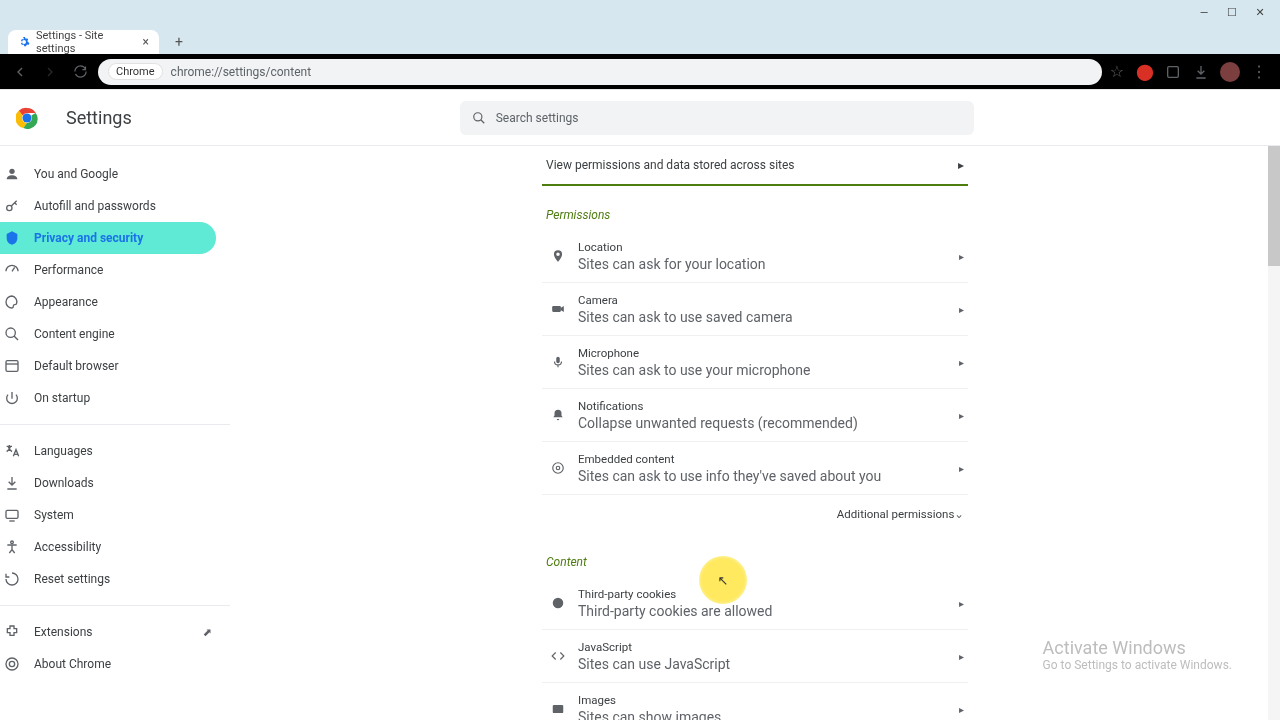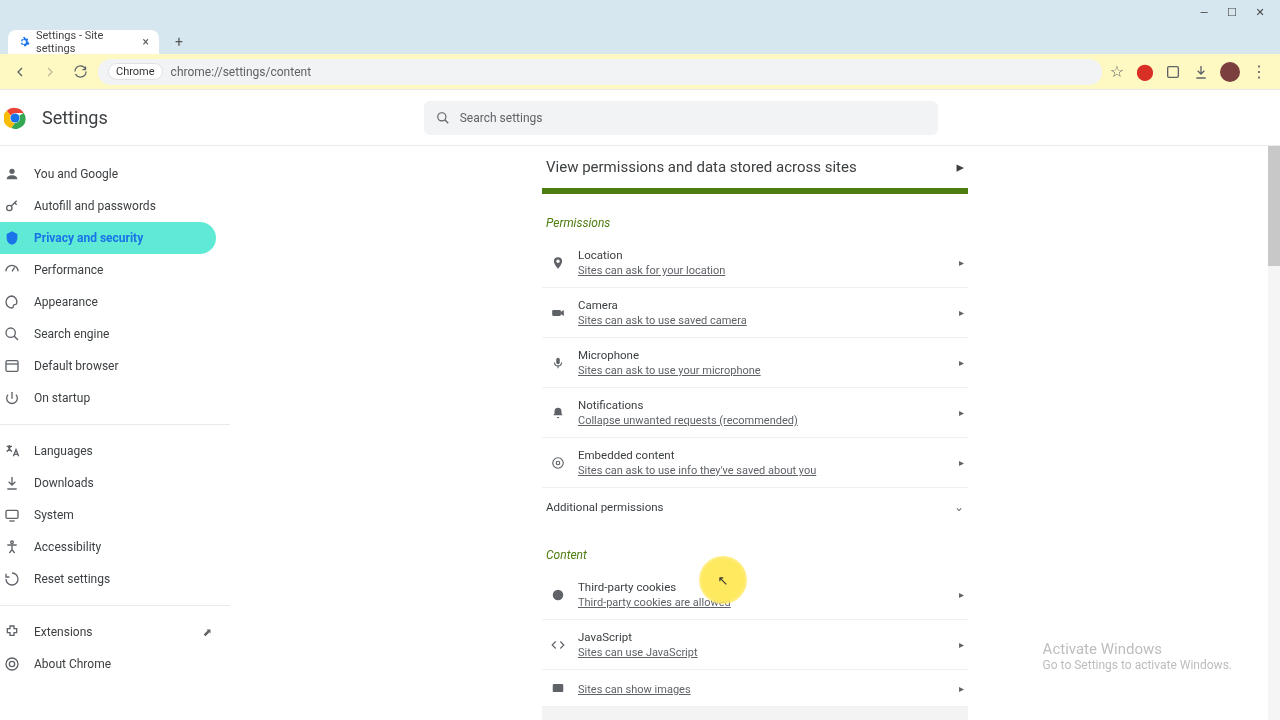--- a/index.html
+++ b/index.html
@@ -6,64 +6,64 @@
 body { background: #fff; width: 1280px; height: 720px; overflow: hidden; position: relative; }
 
 
 .titlebar { height: 24px; background: #d7e7ef; display: flex; align-items: center; justify-content: flex-end; padding: 0 6px; }
 .titlebar .win-btn { width: 28px; height: 16px; display:flex; align-items:center; justify-content:center; color:#444; font-size:11px; }
 .tabstrip { height: 30px; background: #d7e7ef; display:flex; align-items:flex-end; padding-left: 8px; }
 .tab { display:flex; align-items:center; gap:6px; background:#fff; border-radius:8px 8px 0 0; padding: 4px 10px; font-size:11px; color:#444; height: 24px; width: 151px; }
 .tab .favicon { width:12px; height:12px; color:#1a73e8; }
 .tab .close { margin-left:auto; color:#555; font-size:12px; }
 .newtab { width:24px; height:24px; display:flex; align-items:center; justify-content:center; color:#555; margin-left:8px; font-size:14px; }
-.toolbar { height: 36px; background:#fef9c3; border-bottom:1px solid #e7e7e7; display:flex; align-items:center; gap:6px; padding: 0 8px; }
+.toolbar { height: 36px; background:#000000; border-bottom:1px solid #e7e7e7; display:flex; align-items:center; gap:6px; padding: 0 8px; }
 .toolbar .nav-btn { width:24px; height:24px; display:flex; align-items:center; justify-content:center; border-radius:50%; color:#5f6368; }
 .omnibox { flex:1; display:flex; align-items:center; background:#f1f3f4; border-radius:14px; height:26px; padding:0 10px; gap:8px; font-size:12px; }
 .omnibox .chip { background:#fff; border:1px solid #e1e1e1; border-radius:10px; font-size:11px; padding:1px 7px; color:#333; }
 .omnibox .url { color:#5f6368; }
 .toolbar .right { display:flex; align-items:center; gap:10px; padding-right:4px; }
 .toolbar .right .icon { width:18px; height:18px; color:#5f6368; display:flex; align-items:center; justify-content:center; }
 .avatar { width:20px; height:20px; border-radius:50%; background:#7b3f3f; }
 
 
-.app-header { height: 56px; display:flex; align-items:center; border-bottom:1px solid #e8eaed; padding: 0 4px; gap:16px; }
+.app-header { height: 56px; display:flex; align-items:center; border-bottom:1px solid #e8eaed; padding: 0 16px; gap:28px; }
 .chrome-logo { width:22px; height:22px; }
 .app-title { font-size:18px; color:#3c4043; }
 .search-settings { margin-left: 300px; width:514px; height:34px; background:#f1f3f4; border-radius:6px; display:flex; align-items:center; gap:10px; padding:0 12px; color:#5f6368; font-size:12px; }
 
 
 .content { display:flex; height: calc(720px - 24px - 30px - 36px - 56px); }
 .sidebar { width: 230px; padding: 12px 0; overflow-y:auto; }
 .side-item { display:flex; align-items:center; gap:14px; height:32px; padding: 0 4px; font-size:12px; color:#3c4043; border-radius: 0 16px 16px 0; margin-right:14px; cursor:pointer; }
 .side-item.active { background:#5eead4; color:#1a73e8;font-weight:bold; }
 .side-item .ico { width:16px; height:16px; display:flex; align-items:center; justify-content:center; color:inherit; }
 .side-sep { height:1px; background:#e8eaed; margin: 10px 0; }
 .side-item .ext { margin-left:auto; color:#5f6368; font-size:11px; }
 
 .main { flex:1; display:flex; justify-content:center; overflow-y:auto; padding-bottom: 30px; }
 .card-col { width: 426px; }
-.link-row { font-size:15px; color:#3c4043; padding: 12px 4px; border-bottom:6px solid #4d7c0f; display:flex; align-items:center; justify-content:space-between; }
+.link-row { font-size:12px; color:#3c4043; padding: 12px 4px; border-bottom:2px solid #4d7c0f; display:flex; align-items:center; justify-content:space-between; }
 .section-title { font-size:12px; color:#4d7c0f; margin: 22px 4px 8px; font-style: italic; }
 .perm-row { display:flex; align-items:center; padding: 10px 4px; border-bottom:1px solid #f0f0f0; cursor:pointer; }
 .perm-row.highlight { background:#f3f3f3; }
 .perm-row .pico { width:16px; height:16px; margin: 0 12px 0 4px; color:#5f6368; display:flex; align-items:center; justify-content:center; }
 .perm-row .ptext { flex:1; }
 .perm-row .pt { font-size:11.5px; color:#3c4043; }
-.perm-row .ps { font-size:11px; color:#5f6368; margin-top:2px;text-decoration:underline; }
+.perm-row .ps { font-size:14px; color:#5f6368; margin-top:2px; }
 .perm-row .arr { color:#5f6368; font-size:10px; }
-.expand-row { font-size:11.5px; color:#3c4043; padding: 12px 4px; display:flex; align-items:center; justify-content:space-between; cursor:pointer; }
+.expand-row { font-size:11.5px; color:#3c4043; padding: 12px 4px; display:flex; align-items:center; justify-content:flex-end; cursor:pointer; }
 
 
 .scrollbar { position:absolute; right:0; top:146px; width:12px; bottom:0; background:#f5f5f5; }
 .scrollthumb { width:100%; height:120px; background:#c8c8c8; position:absolute; top:0; }
 
 
 .watermark { position:absolute; right:48px; bottom:48px; text-align:left; color:#bdbdbd; }
-.watermark .w1 { font-size:15px; }
+.watermark .w1 { font-size:18px; }
 .watermark .w2 { font-size:12px; }
 
 
 .cursor-hl { position:absolute; width:48px; height:48px; border-radius:50%; background:radial-gradient(circle, #ffe95e 0%, #ffe95e 60%, rgba(255,233,94,0) 100%); left: 699px; top: 556px; pointer-events:none; display:flex; align-items:center; justify-content:center; }
 .cursor-hl .cur { font-size:13px; color:#333; }
 
 svg { display:block; }
 </style>
 </head>
 <body>
@@ -189,21 +189,21 @@
         </span>
         <span>Appearance</span>
       </div>
     <div class="side-item">
         <span class="ico">
           <svg width="16" height="16" viewBox="0 0 24 24" fill="none" stroke="#5f6368" stroke-width="2">
             <circle cx="10" cy="10" r="7"></circle>
             <path d="M21 21l-6-6"></path>
           </svg>
         </span>
-        <span>Search engine</span>
+        <span>Content engine</span>
       </div>
     <div class="side-item">
         <span class="ico">
           <svg width="16" height="16" viewBox="0 0 24 24" fill="none" stroke="#5f6368" stroke-width="2">
             <rect x="3" y="4" width="18" height="16" rx="2"></rect>
             <path d="M3 9h18"></path>
           </svg>
         </span>
         <span>Default browser</span>
       </div>
@@ -382,20 +382,21 @@
           </div>
         <span class="arr">▸</span>
       </div>
       <div class="perm-row">
         <span class="pico">
             <svg width="14" height="14" viewBox="0 0 24 24" fill="#5f6368">
               <rect x="3" y="5" width="18" height="14" rx="2"></rect>
             </svg>
           </span>
         <div class="ptext">
+            <div class="pt">Images</div>
             <div class="ps">Sites can show images</div>
           </div>
         <span class="arr">▸</span>
       </div>
       <div class="perm-row highlight">
         
         
         
       </div>
 

